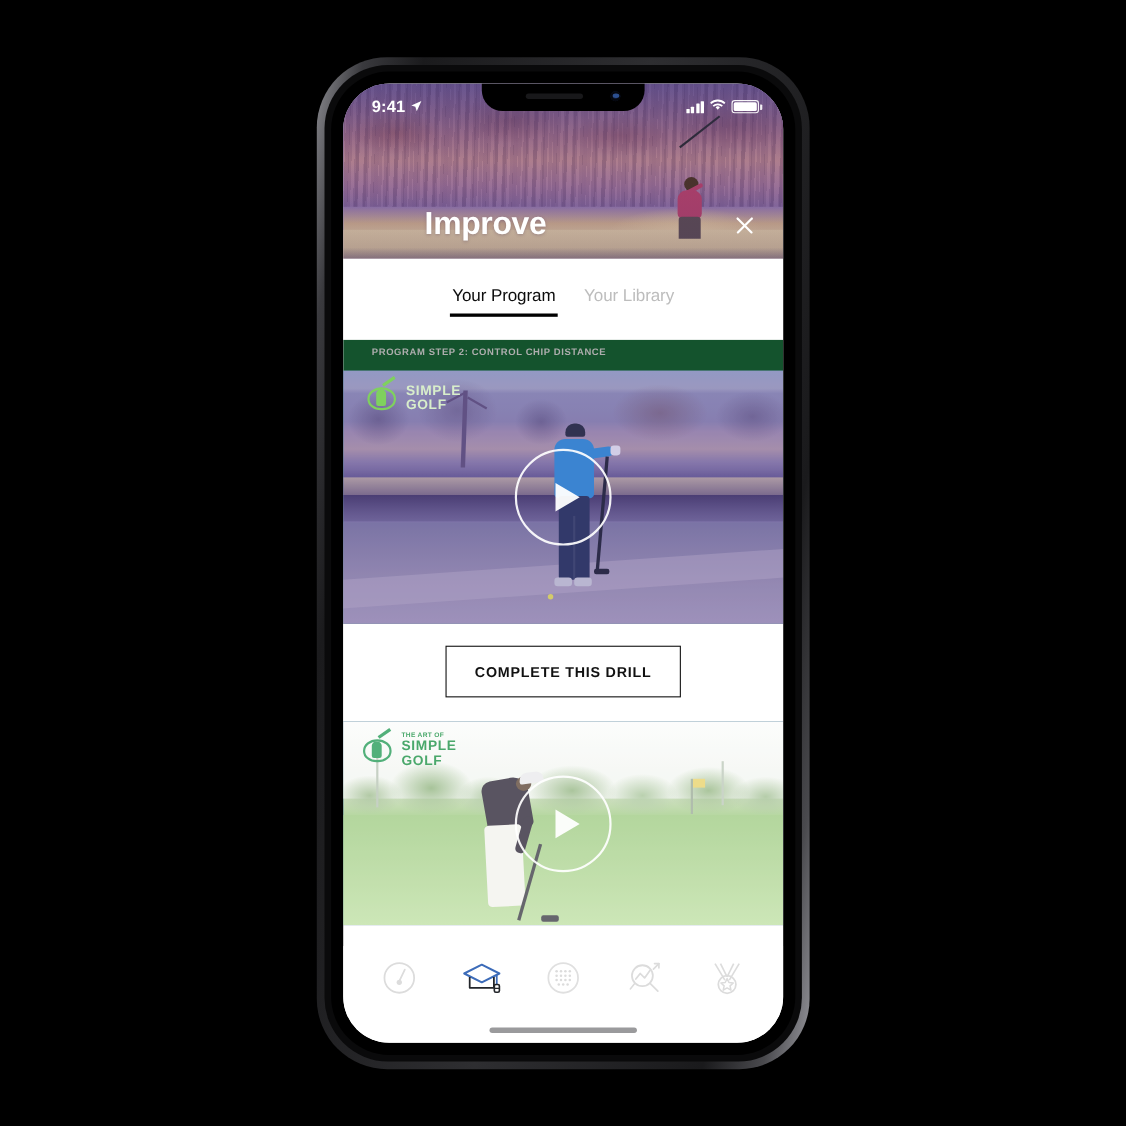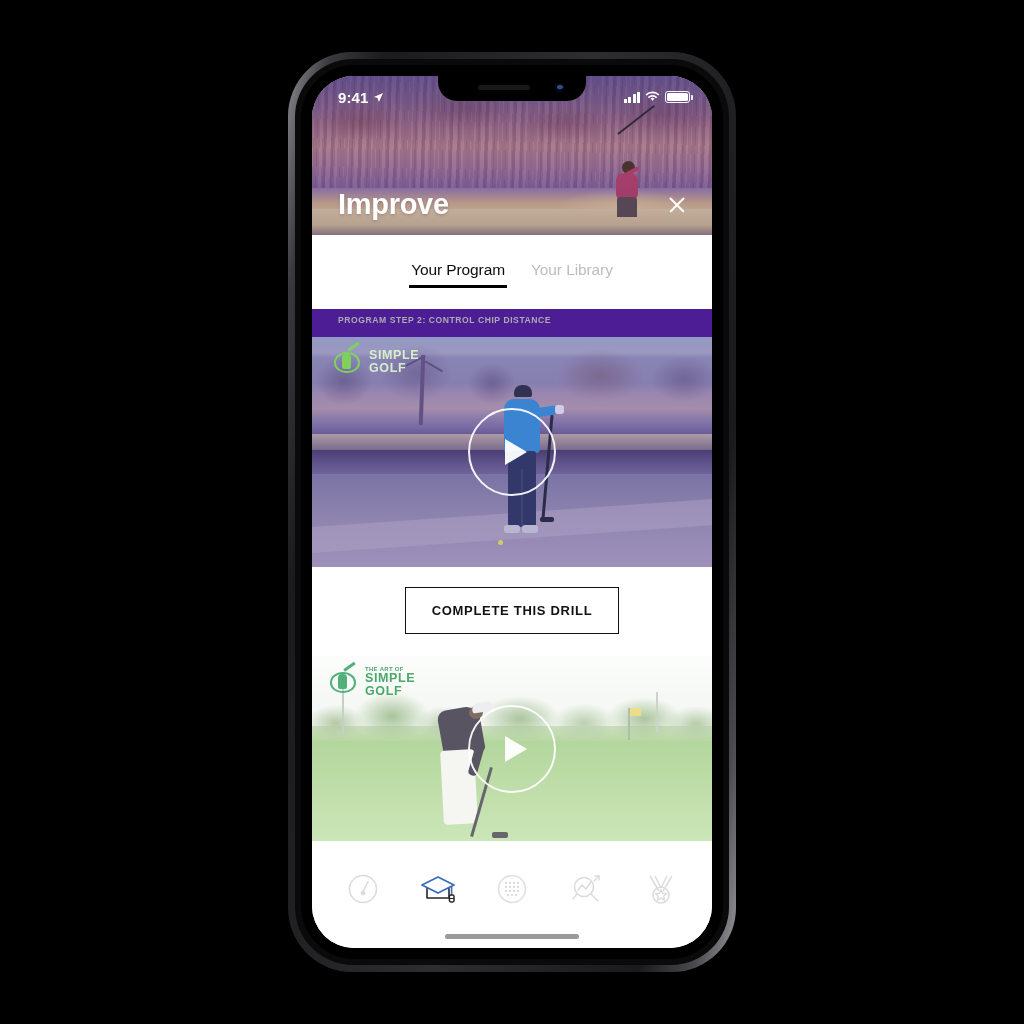--- a/index.html
+++ b/index.html
@@ -103,39 +103,39 @@
   .battery:after{content:"";position:absolute;right:-3.5px;top:3.2px;width:2px;
      height:5px;background:rgba(255,255,255,.9);border-radius:0 1px 1px 0;}
   .battery i{position:absolute;left:1.2px;top:1.2px;bottom:1.2px;right:1.2px;
      background:#fff;border-radius:1.5px;}
 
   
   .hero-row{position:absolute;left:0;right:0;bottom:16px;
      display:flex;align-items:center;justify-content:space-between;
      padding:0 22px 0 26px;z-index:25;}
   .hero-title{color:#fff;font-size:29px;font-weight:600;letter-spacing:-.3px;
-     line-height:1;text-shadow:0 1px 3px rgba(40,20,70,.25);}
+     line-height:1;text-shadow:0 1px 3px rgba(40,20,70,.25);margin-left:48px;}
   .close-x{width:26px;height:26px;position:relative;cursor:pointer;}
   .close-x:before,.close-x:after{content:"";position:absolute;left:3px;top:12px;
      width:20px;height:1.6px;background:#fff;border-radius:1px;}
   .close-x:before{transform:rotate(45deg);}
   .close-x:after{transform:rotate(-45deg);}
 
   
   .tabs{height:74px;display:flex;align-items:center;justify-content:center;
         gap:22px;background:#fff;}
   .tab{font-size:15.5px;font-weight:normal;color:#bdbdbd;padding:4px 2px 9px;
        position:relative;cursor:pointer;letter-spacing:-.1px;}
   .tab.active{color:#0d0d0d;}
   .tab.active:after{content:"";position:absolute;left:0;right:0;bottom:0;
        height:2.6px;background:#000;}
 
   
   .section-label{padding:6px 0 12px 26px;font-size:8.6px;font-weight:bold;
-       letter-spacing:.55px;color:#adadad;background:#4c1d95;}
+       letter-spacing:.55px;color:#adadad;background:#14532d;}
 
   
   .video{position:relative;width:100%;height:230px;overflow:hidden;background:#0c4a6e;}
 
   
   .v1 .bg{position:absolute;inset:0;
     background:
       linear-gradient(180deg,
         #9aa8c6 0%, #a3a6c0 7%,
         #8e8fb4 9%, #8b87ae 20%,

